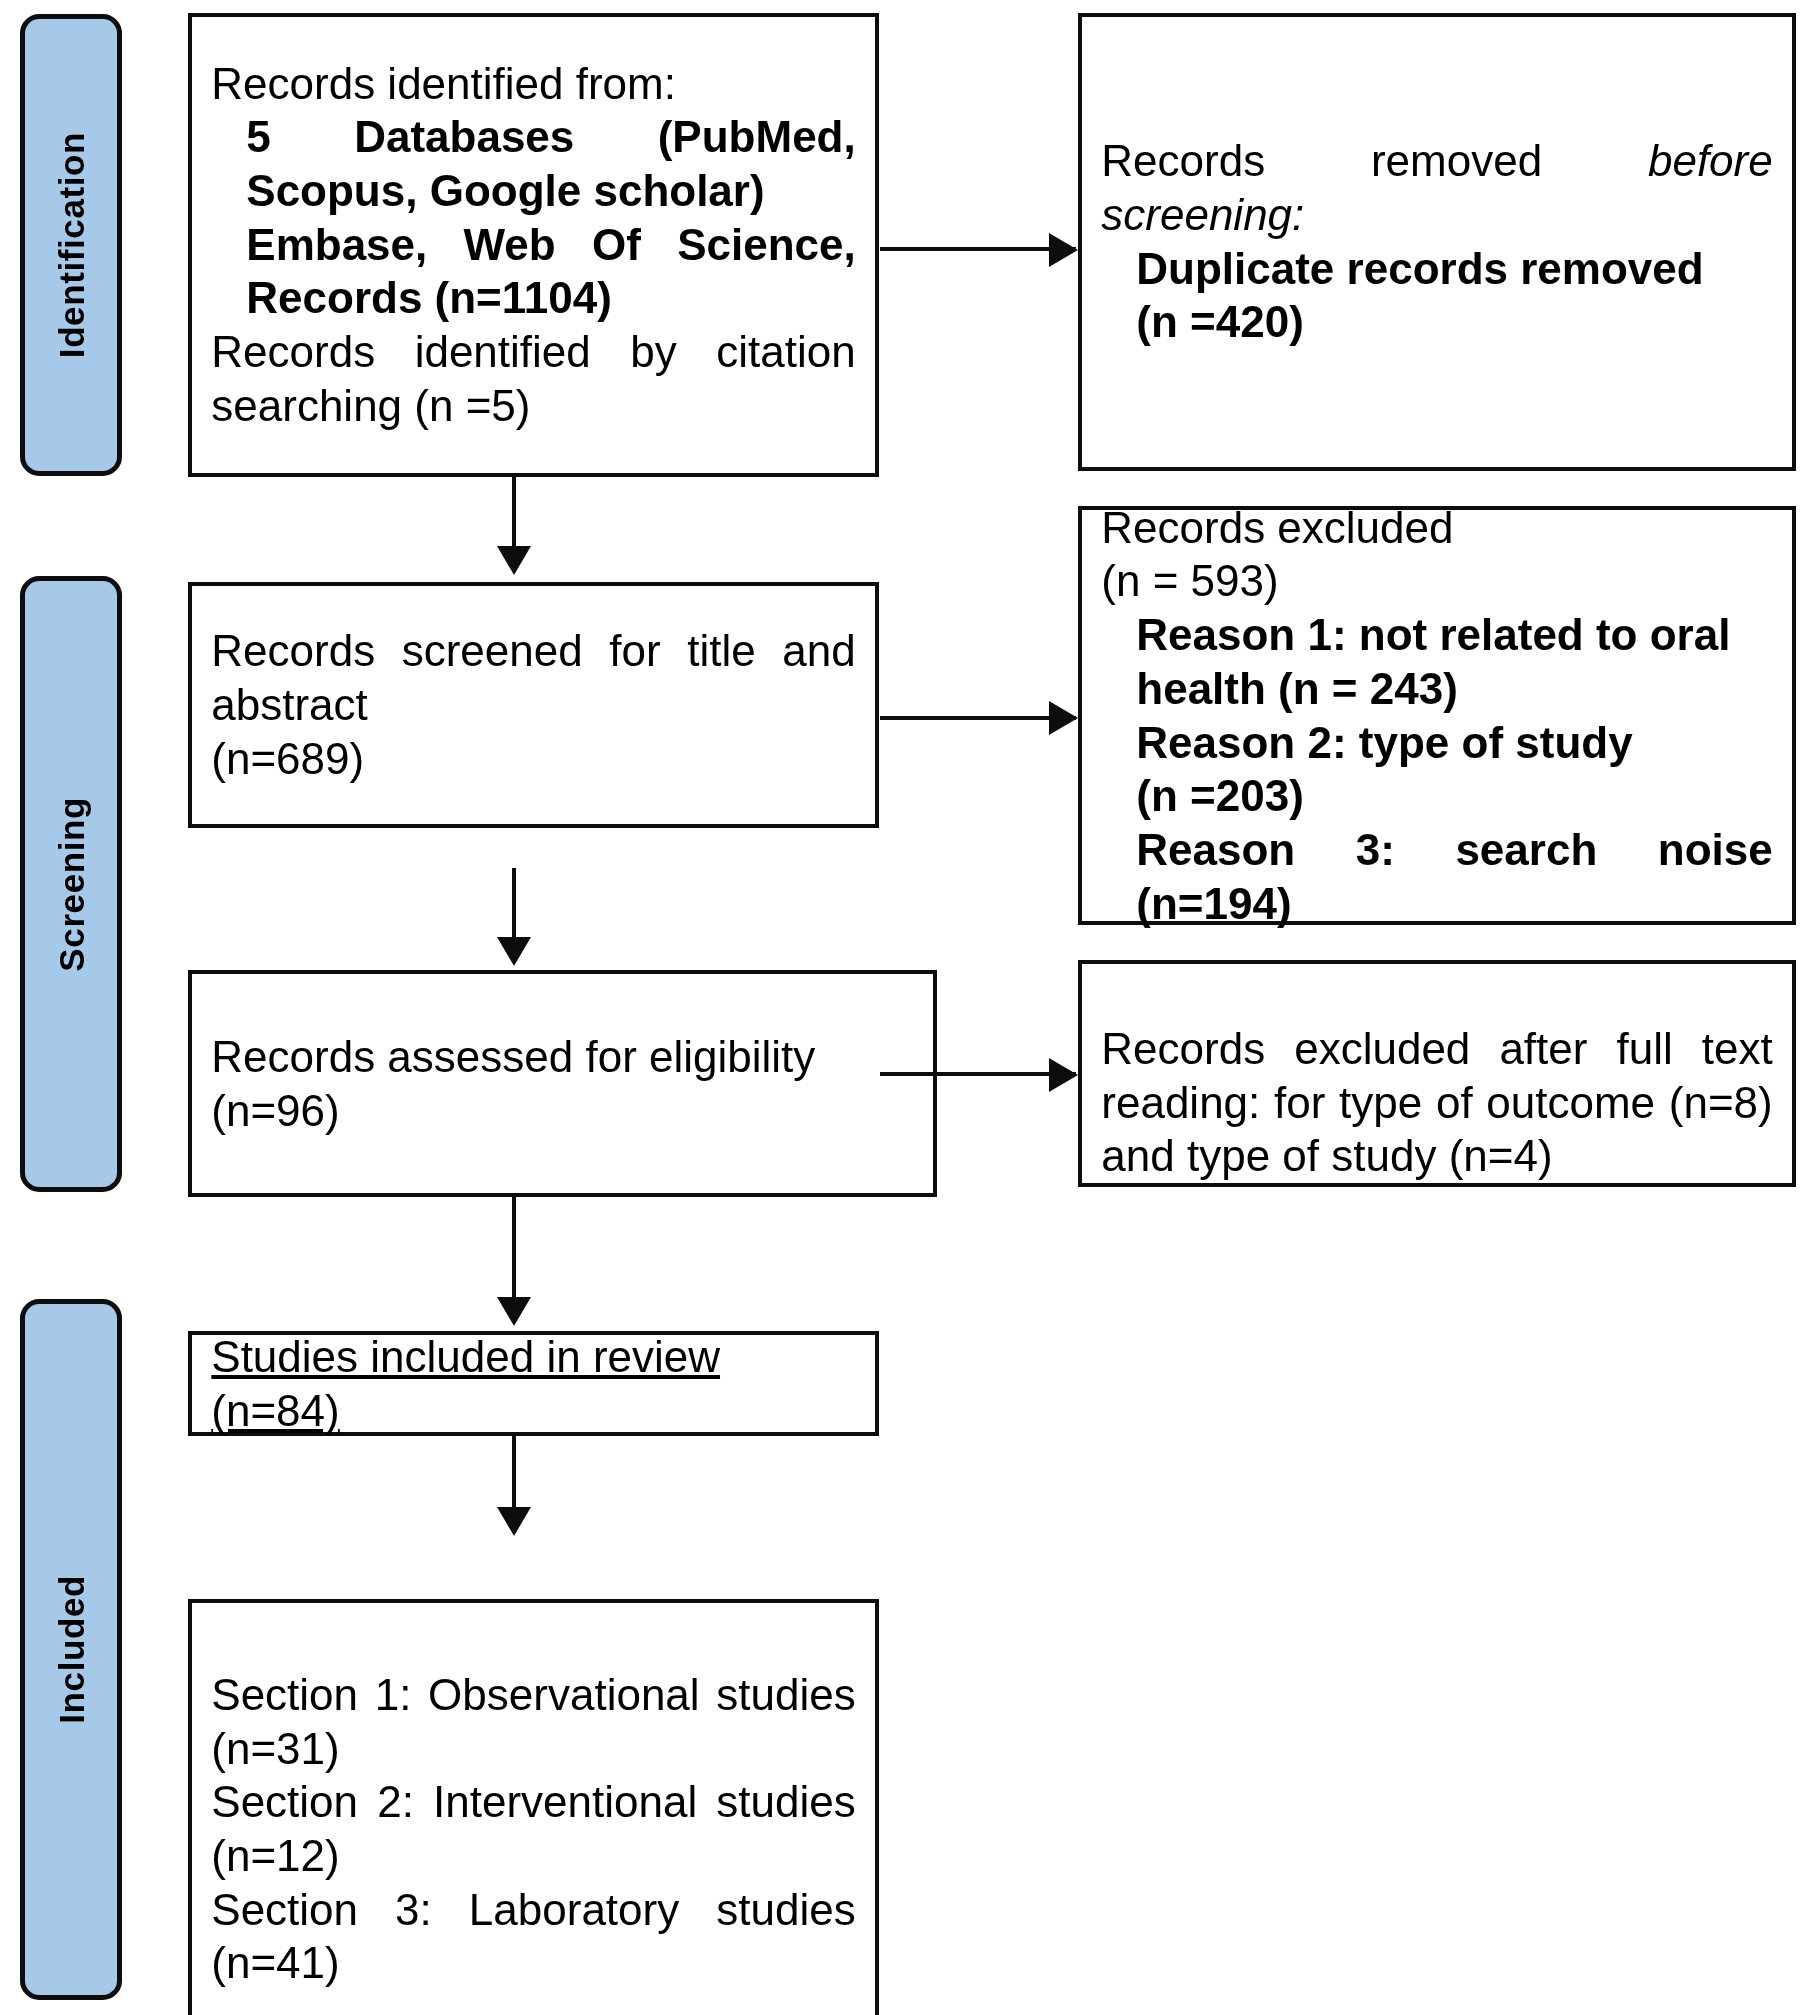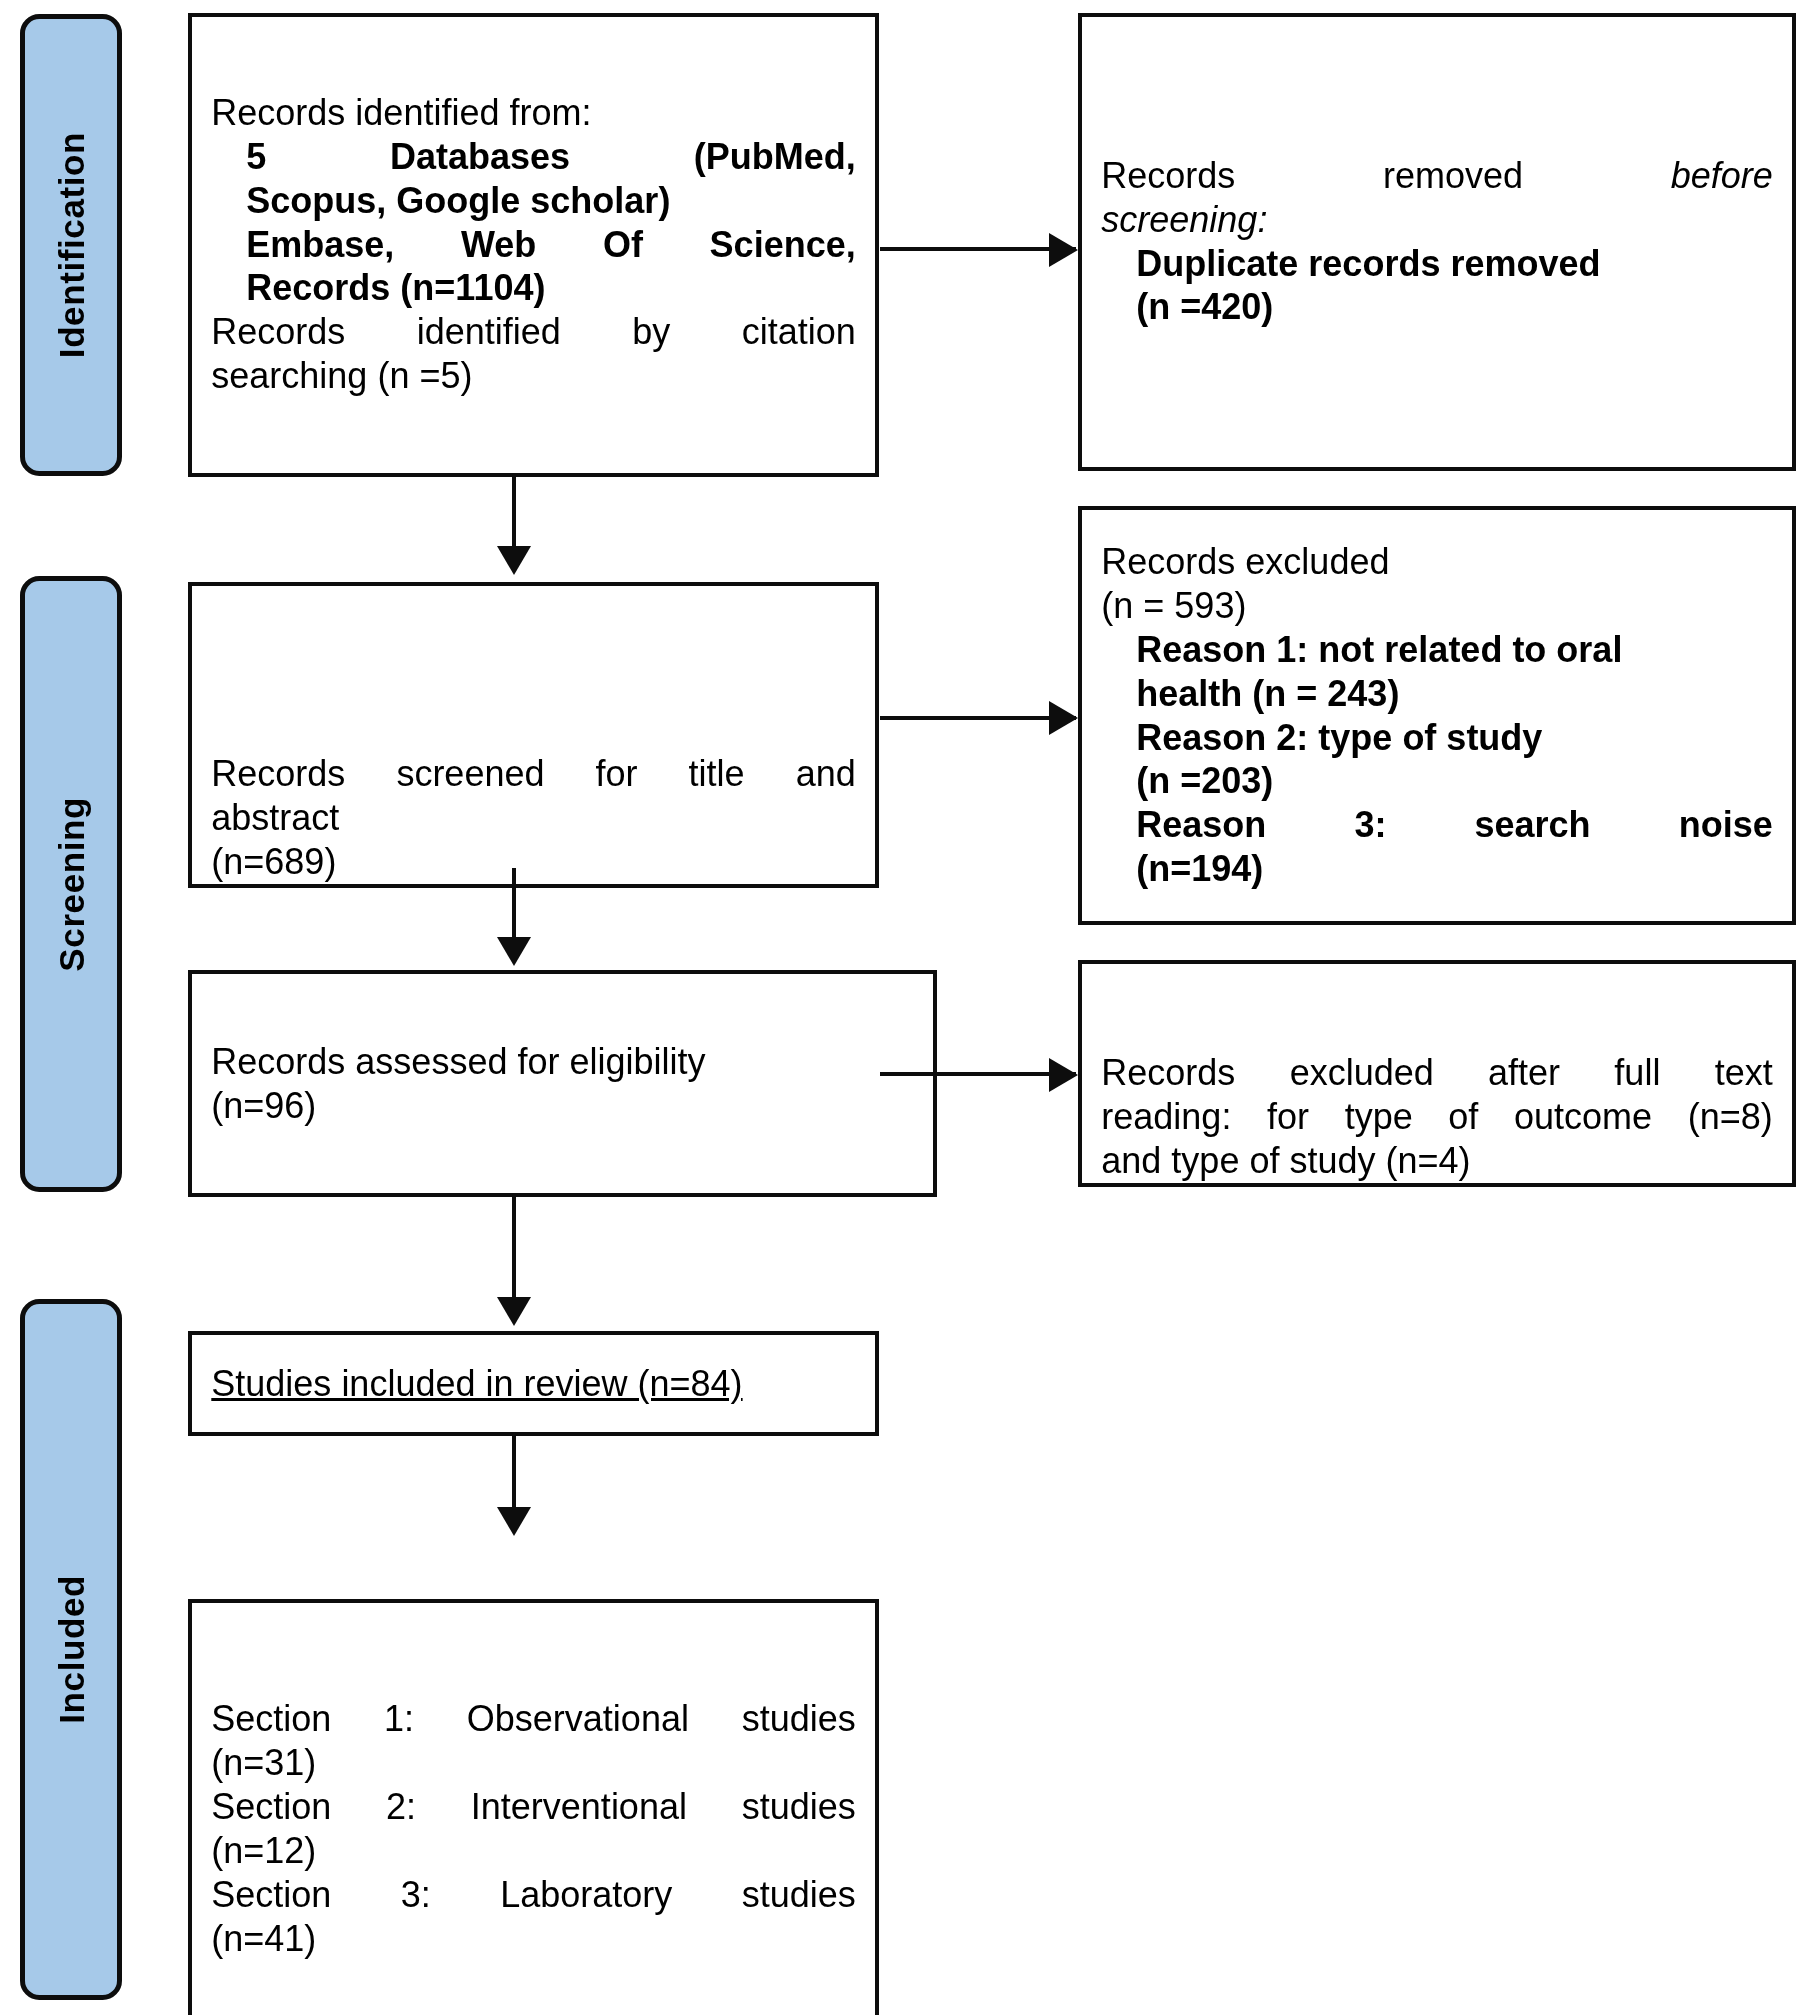--- a/index.html
+++ b/index.html
@@ -46,21 +46,21 @@
     background: #ffffff;
     border: 4.5px solid #0d0d0d;
     box-sizing: border-box;
     display: flex;
     align-items: center;
   }
   .box-text {
     width: 100%;
     padding: 0 19.3px;
     box-sizing: border-box;
-    font-size: 36px;
+    font-size: 44px;
     line-height: 1.22;
     color: #000000;
     text-align: justify;
     text-justify: inter-word;
   }
   .box-text .ln {
     display: block;
   }
   .box-text .just {
     text-align: justify;
@@ -137,21 +137,21 @@
 
   <div class="flow-box" style="left:1078px; top:12.5px; width:718px; height:458px;">
     <div class="box-text">
       <span class="ln just"><span>Records removed </span><span class="ital">before</span></span>
       <span class="ln nojust ital">screening:</span>
       <span class="ln nojust indent">Duplicate records removed</span>
       <span class="ln nojust indent">(n =420)</span>
     </div>
   </div>
 
-  <div class="flow-box" style="left:188px; top:582px; width:691px; height:306px;align-items:flex-end;">
+  <div class="flow-box" style="left:188px; top:582px; width:691px; height:246px;">
     <div class="box-text">
       <span class="ln just">Records screened for title and</span>
       <span class="ln nojust">abstract</span>
       <span class="ln nojust">(n=689)</span>
     </div>
   </div>
 
   <div class="flow-box" style="left:1078px; top:506px; width:718px; height:419px;">
     <div class="box-text">
       <span class="ln nojust">Records excluded</span>

